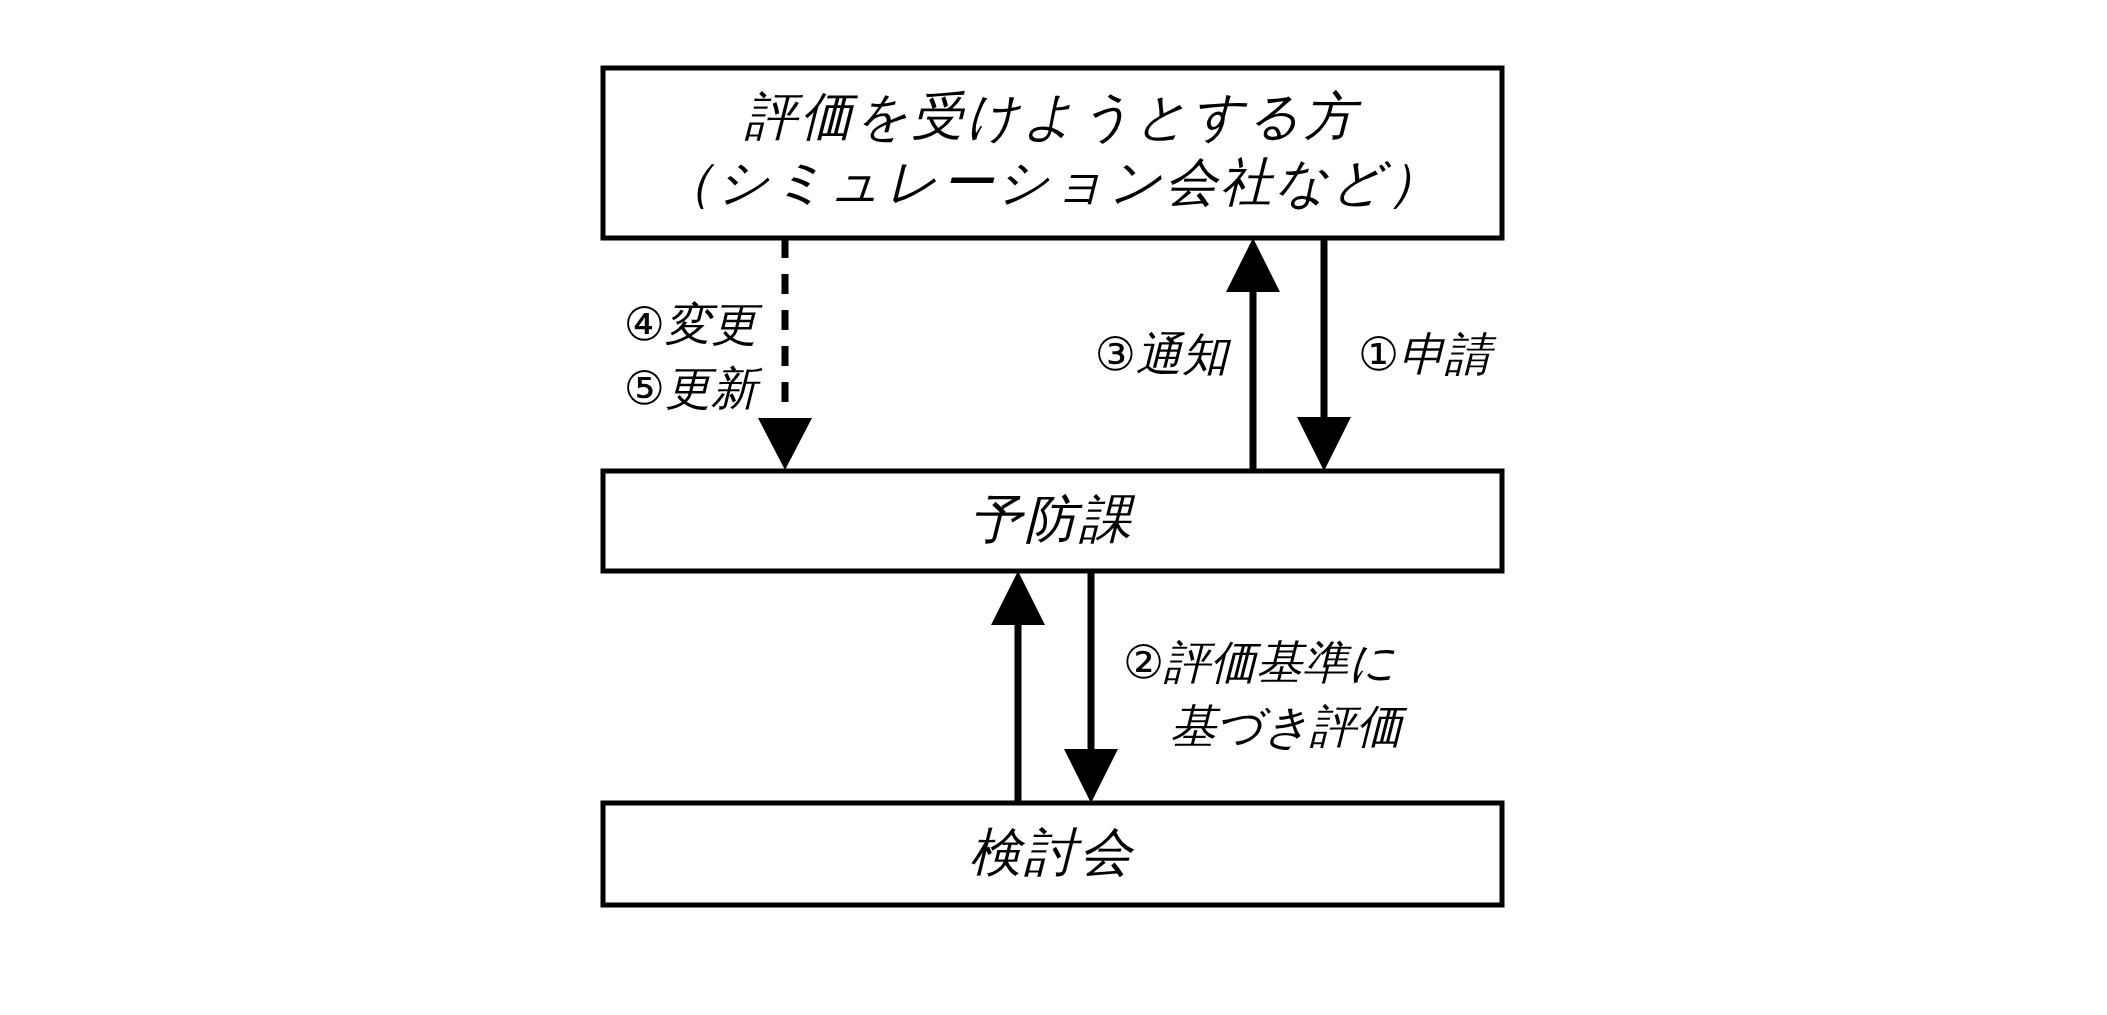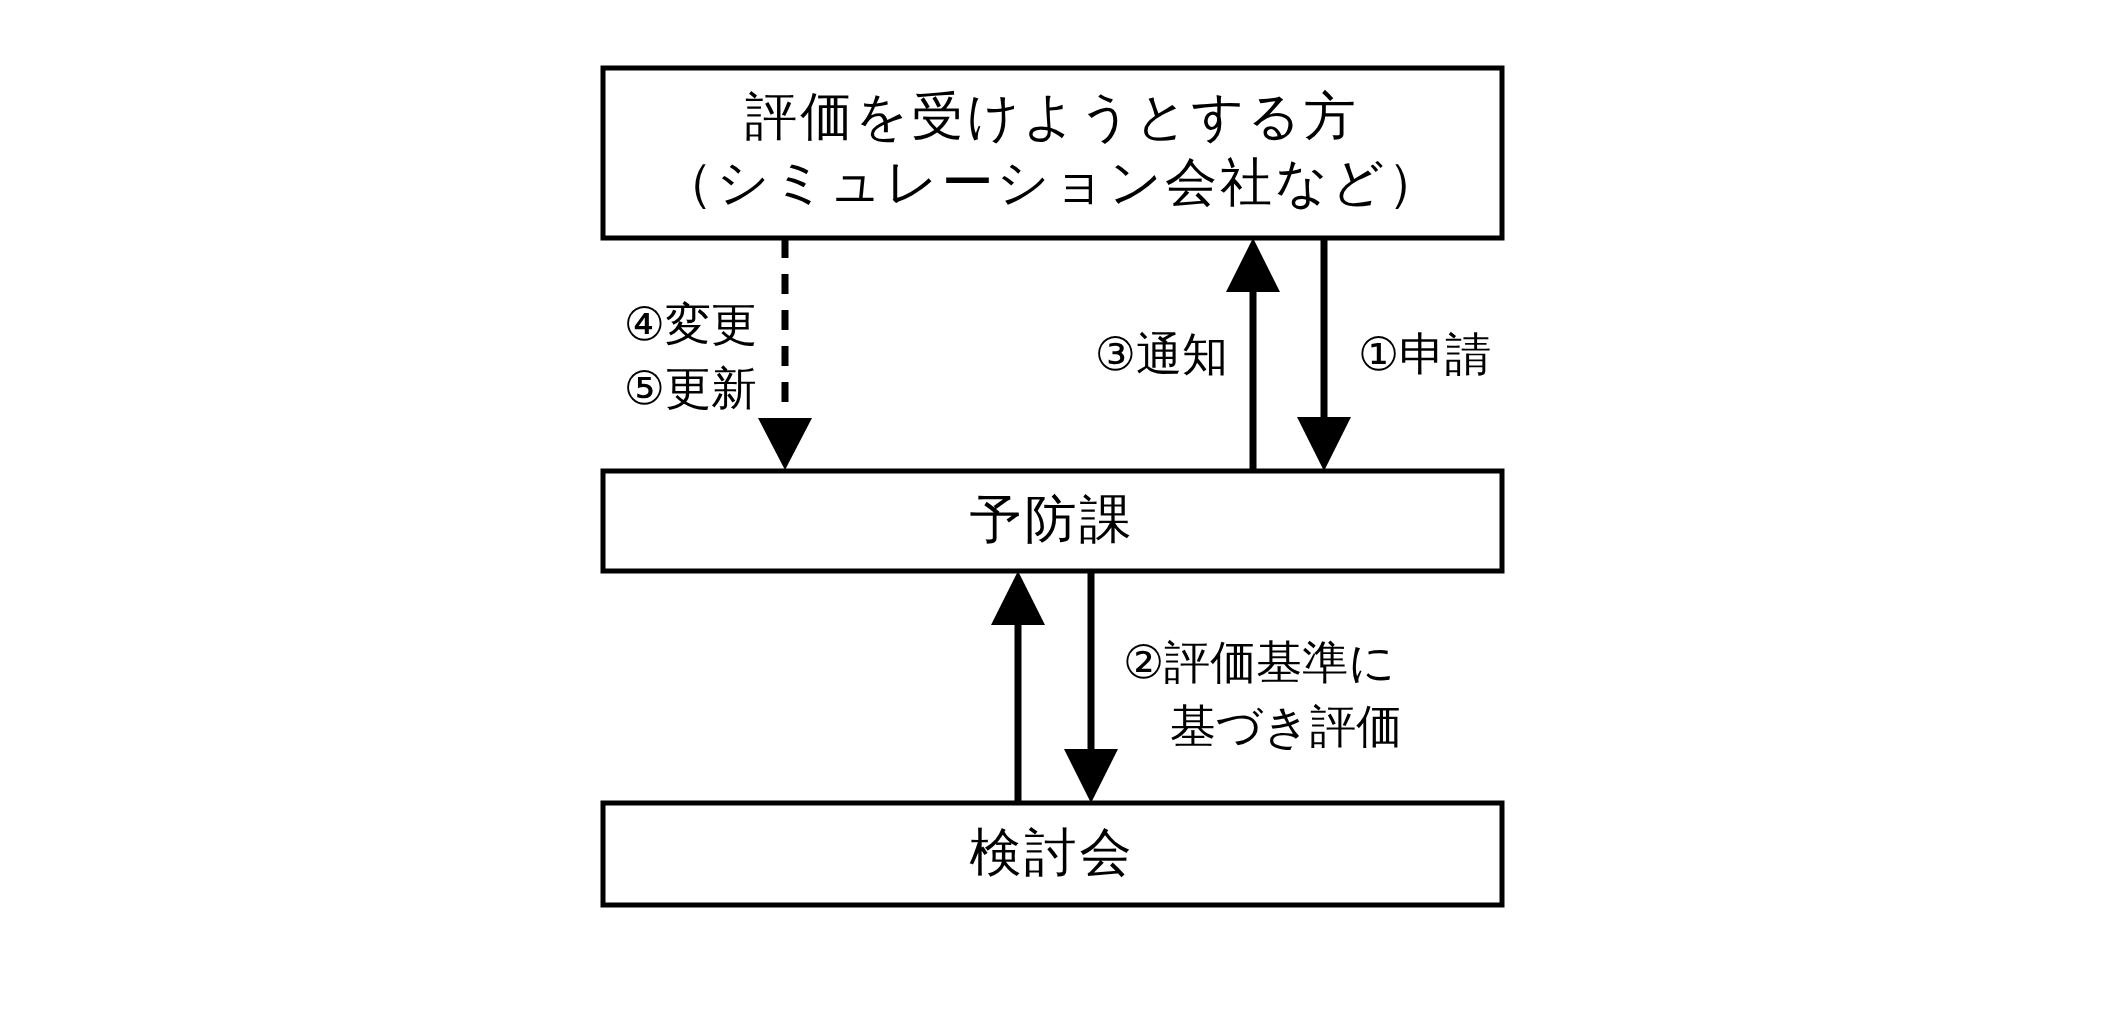--- a/index.html
+++ b/index.html
@@ -9,20 +9,21 @@
   }
   body {
     font-family: "DejaVu Sans", "Liberation Sans", sans-serif;
   }
   #canvas {
     position: relative;
     width: 2107px;
     height: 1015px;
     background: #ffffff;
     overflow: hidden;
+    font-style: italic;
   }
   svg.diagram {
     position: absolute;
     left: 0;
     top: 0;
     width: 2107px;
     height: 1015px;
   }
   .box-rect {
     fill: #ffffff;

